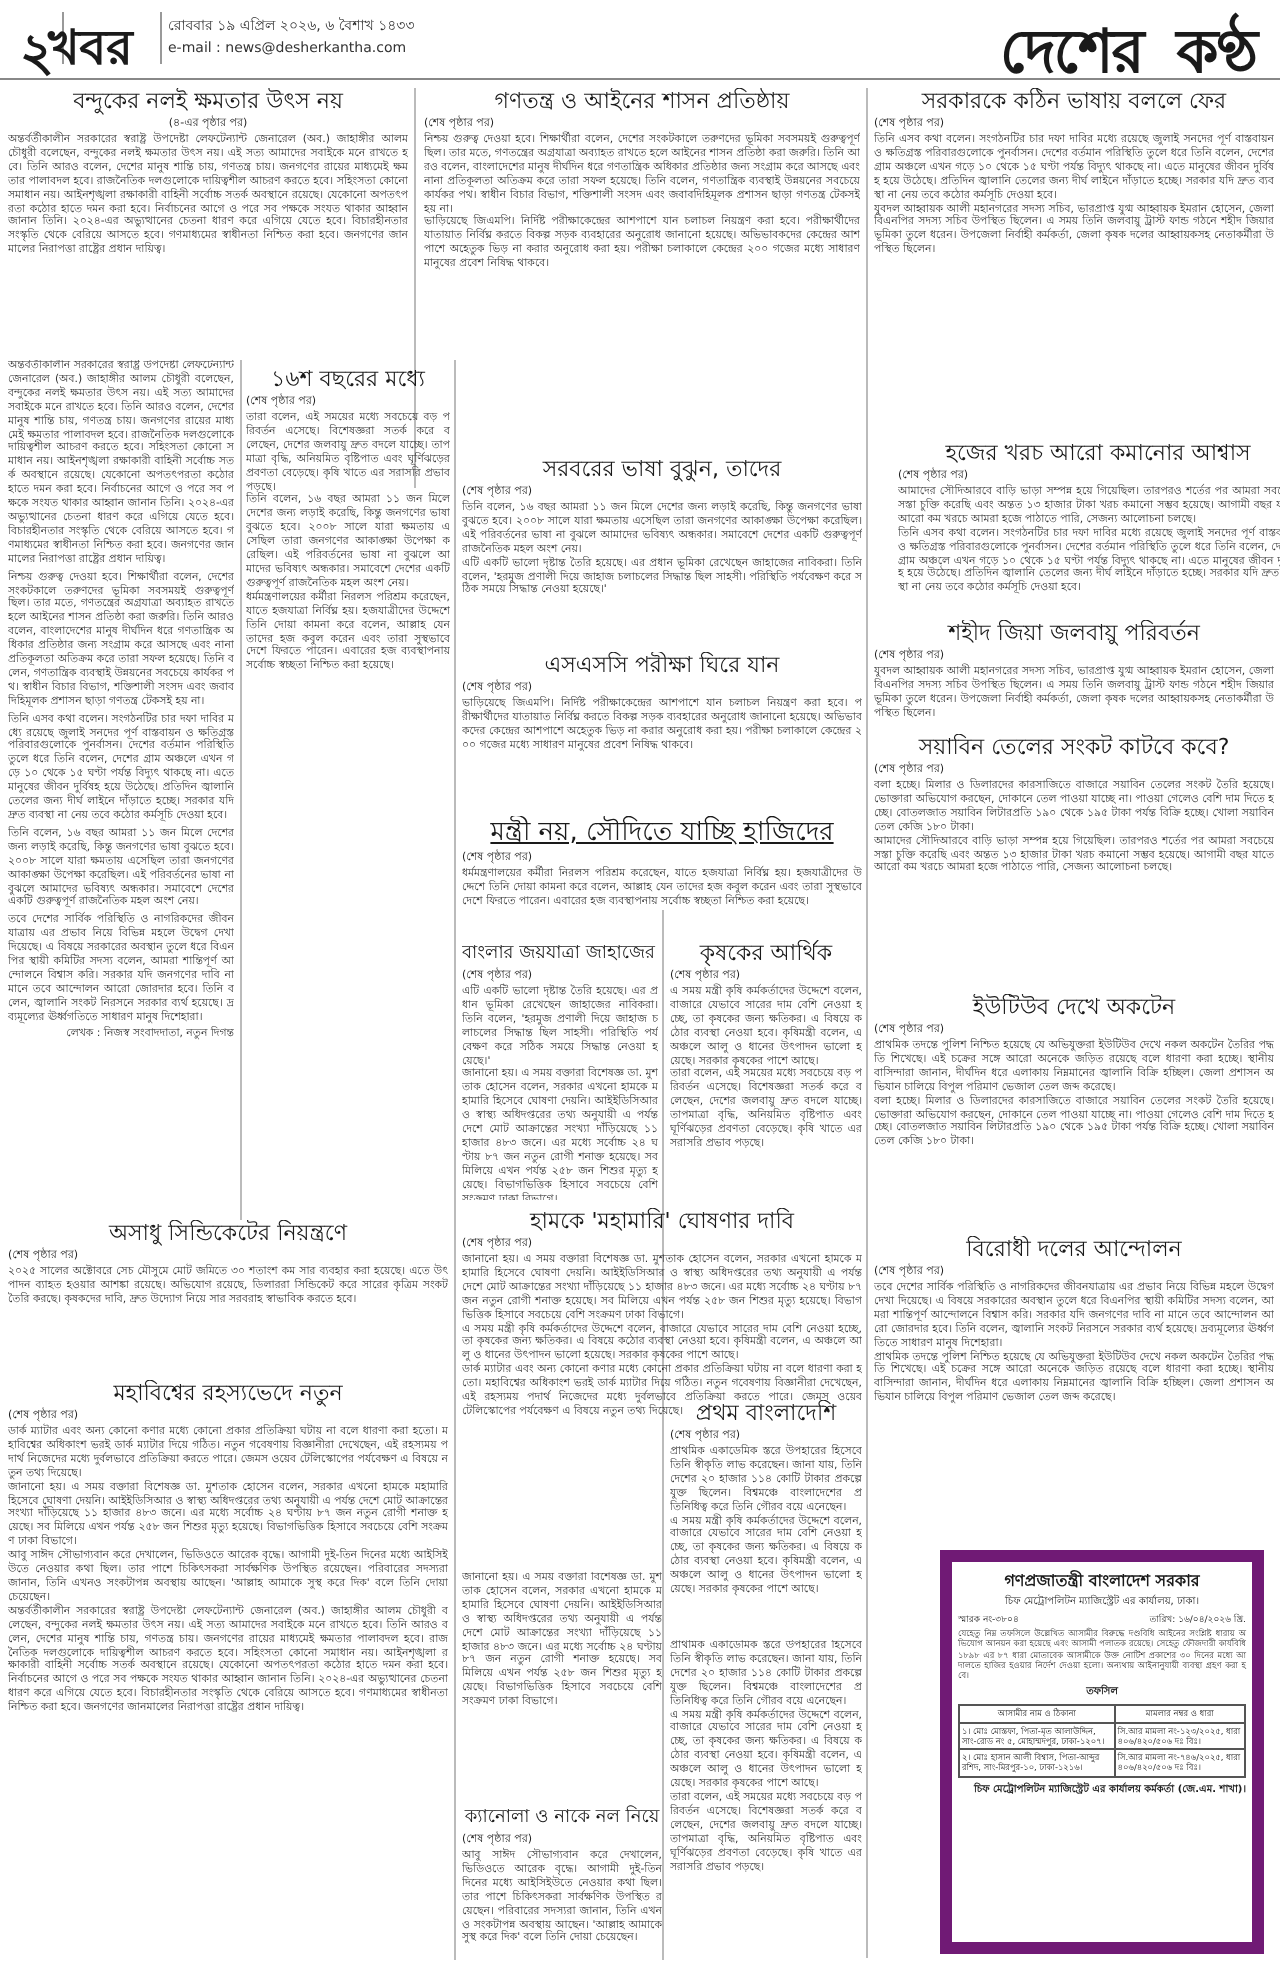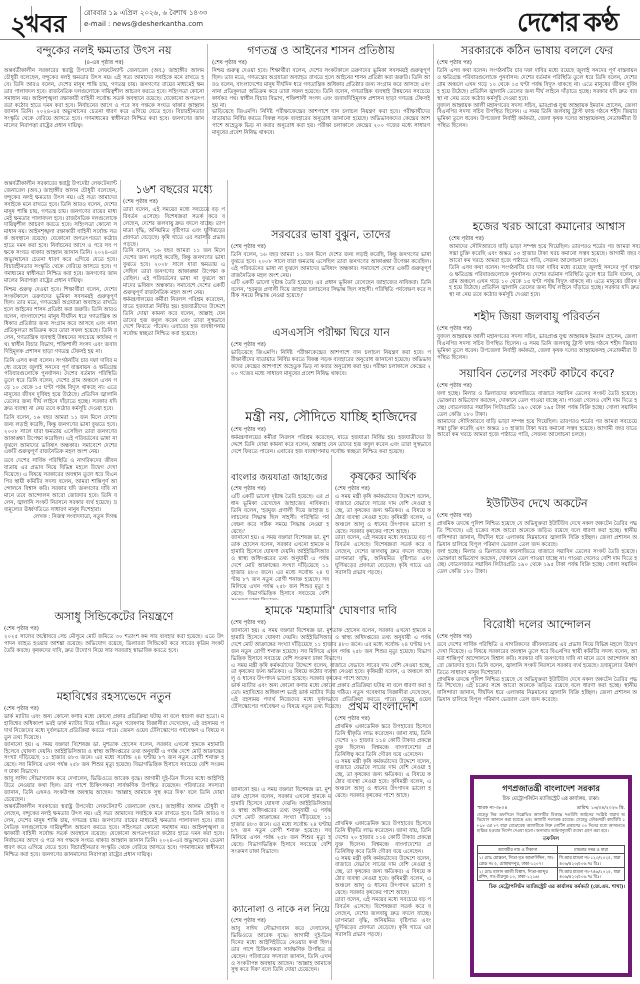--- a/index.html
+++ b/index.html
@@ -5,31 +5,31 @@
   * { box-sizing: border-box; margin: 0; padding: 0; }
   html, body { width: 640px; height: 984px; background: #fff; overflow: hidden; }
   body { font-family: "DejaVu Serif", serif; color: #1a1a1a; position: relative; }
 
   .masthead { position: absolute; left: 0; top: 0; width: 640px; height: 40px; border-bottom: 1px solid #888; }
   .page-num { position: absolute; left: 10px; top: 6px; font-size: 26px; font-weight: bold; font-family: "DejaVu Sans", sans-serif; }
   .vsep { position: absolute; left: 31px; top: 6px; width: 1px; height: 26px; background: #999; }
   .section-name { position: absolute; left: 24px; top: 5px; font-size: 24px; font-weight: bold; font-family: "DejaVu Sans", sans-serif; }
   .vsep2 { position: absolute; left: 80px; top: 6px; width: 1px; height: 26px; background: #999; }
   .dateline { position: absolute; left: 84px; top: 8px; font-size: 7px; line-height: 11px; color: #333; font-family: "DejaVu Sans", sans-serif; }
-  .brand { position: absolute; right: 22px; top: 2px; font-size: 26px; font-weight: bold; font-family: Liberation Serif, serif; letter-spacing: -1px; }
+  .brand { position: absolute; right: 12px; top: 2px; font-size: 30px; font-weight: bold; font-family: Liberation Mono, monospace; letter-spacing: -1px; }
 
   .article { position: absolute; overflow: hidden; }
   .headline { text-align: center; font-family: "DejaVu Sans", sans-serif; font-size: 11px; line-height: 14px; font-weight: normal; white-space: nowrap; }
-  .headline.big { font-size: 13px; line-height: 17px; }
+  .headline.big { font-size: 13px; line-height: 17px; text-decoration: underline; }
   .cont { font-size: 5.5px; line-height: 7px; color: #222; margin: 1px 0; font-family: "DejaVu Sans", sans-serif; }
   .body-text { font-size: 5.4px; line-height: 6.9px; color: #333; text-align: justify; font-family: "DejaVu Sans", sans-serif; word-break: break-all; }
 
   .col-rule { position: absolute; width: 1px; background: #bbb; }
 
-  .notice { position: absolute; left: 470px; top: 775px; width: 162px; height: 202px; border: 4px solid #701a75; padding: 3px; overflow: hidden; }
+  .notice { position: absolute; left: 470px; top: 775px; width: 162px; height: 202px; border: 6px solid #701a75; padding: 3px; overflow: hidden; }
   .notice-title { font-size: 8px; font-weight: bold; text-align: center; font-family: "DejaVu Sans", sans-serif; }
   .notice-sub { font-size: 5px; text-align: center; margin-bottom: 2px; font-family: "DejaVu Sans", sans-serif; }
   .notice-meta { display: flex; justify-content: space-between; font-size: 4.5px; font-family: "DejaVu Sans", sans-serif; }
   .notice-body { font-size: 4.2px; line-height: 5.3px; text-align: justify; color: #333; font-family: "DejaVu Sans", sans-serif; word-break: break-all; }
   .notice-table { width: 100%; border-collapse: collapse; font-size: 4.2px; line-height: 5.2px; margin-top: 2px; font-family: "DejaVu Sans", sans-serif; }
   .notice-table td, .notice-table th { border: 0.5px solid #555; padding: 1px; vertical-align: top; font-weight: normal; }
   .notice-foot { font-size: 5px; font-weight: bold; text-align: right; margin-top: 2px; font-family: "DejaVu Sans", sans-serif; }
   .byline { font-size: 5.4px; text-align: right; color: #333; font-family: "DejaVu Sans", sans-serif; }
 </style>
 </head>

